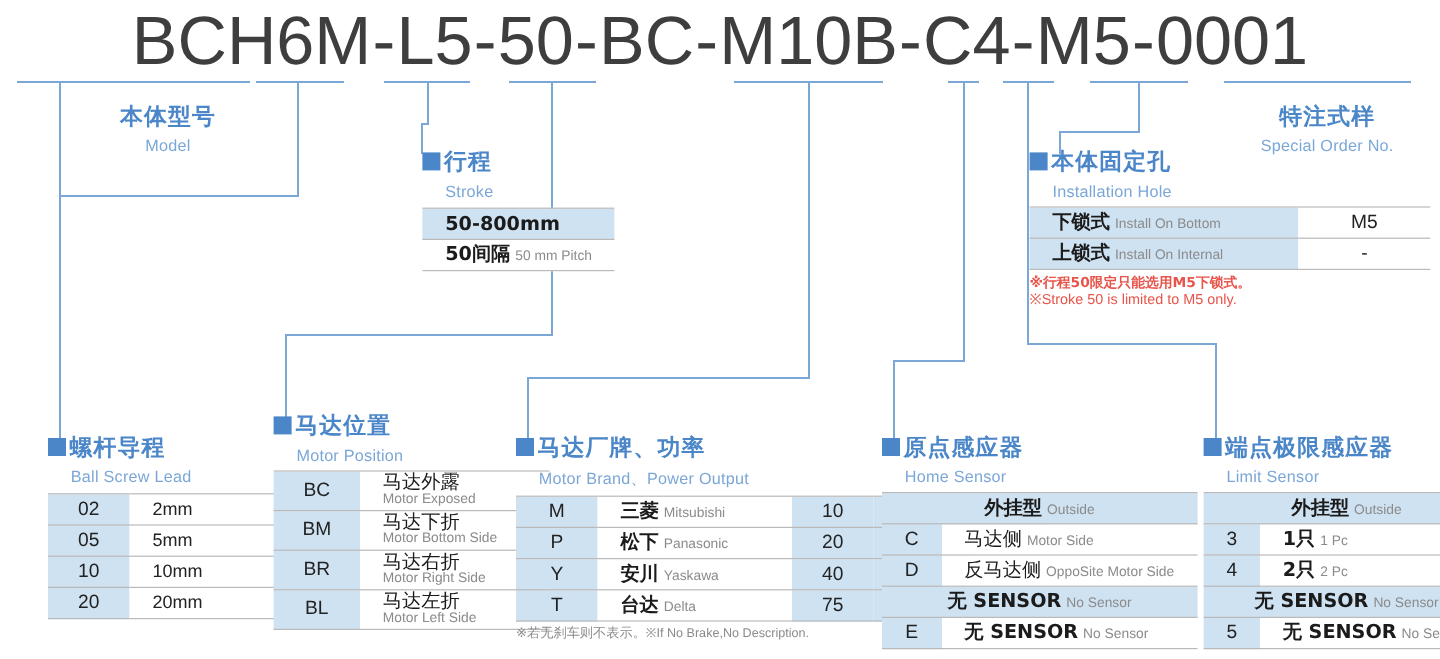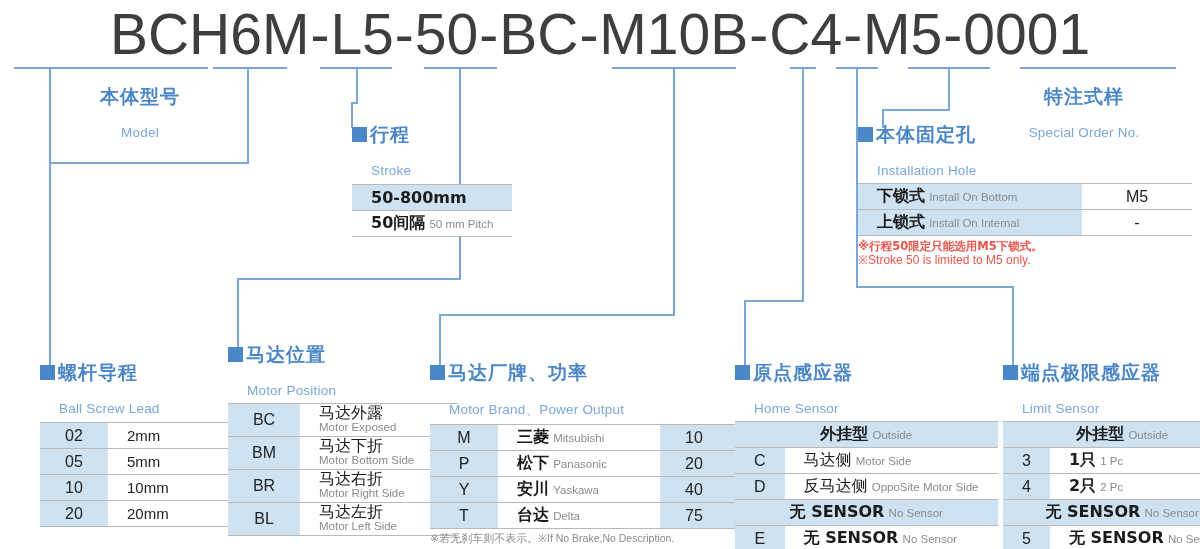--- a/index.html
+++ b/index.html
@@ -23,21 +23,21 @@
   
   svg.wires{position:absolute;left:0;top:0;width:1200px;height:549px;pointer-events:none;}
 
   
   .sect{position:absolute;}
   .sq{display:inline-block;width:15px;height:15px;background:#4a86c8;
       vertical-align:-1px;margin-right:3px;}
   .cn-title{font-size:19px;color:#4a86c8;font-weight:bold;letter-spacing:1px;
      font-family:"DejaVu Sans",sans-serif;}
   .en-title{font-size:13.5px;color:#7ba7d7;letter-spacing:.2px;margin-left:19px;
-     display:block;margin-top:15px;font-family:"Liberation Sans",sans-serif;}
+     display:block;margin-top:4px;font-family:"Liberation Sans",sans-serif;}
   .en-title.ctr{margin-left:0;text-align:center;}
 
   
   table.spec{border-collapse:collapse;font-size:15px;color:#222;}
   table.spec td{
     border-top:1px solid #b9b9b9;border-bottom:1px solid #b9b9b9;
     padding:1px 19px;height:23px;vertical-align:middle;white-space:nowrap;
   }
   td.code{background:#cfe2f2;text-align:center;font-size:16px;width:30px;}
   td.val{background:#ffffff;}
@@ -119,21 +119,21 @@
       <tr>
         <td class="val">
           <span class="cnb">50间隔</span>
           <span class="en">50 mm Pitch</span>
         </td>
       </tr>
     </tbody>
       </table>
   </div>
 
-  <div class="special" style="left:1006px;top:84px;width:156px;">
+  <div class="special" style="left:1028px;top:84px;width:156px;">
     <span class="cn-title">特注式样</span>
     <span class="en-title ctr">Special Order No.</span>
   </div>
 
   <div class="sect" style="left:858px;top:122px;">
     <div style="white-space:nowrap;">
       <span class="sq"></span><span class="cn-title">本体固定孔</span>
     </div>
     <span class="en-title">Installation Hole</span>
     <table class="spec" style="margin-top:5px;">

